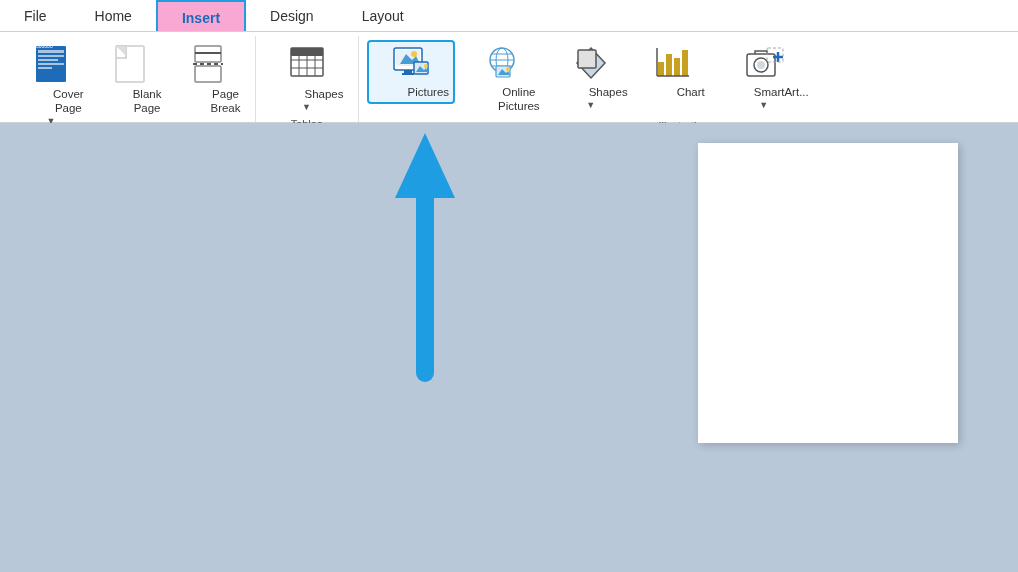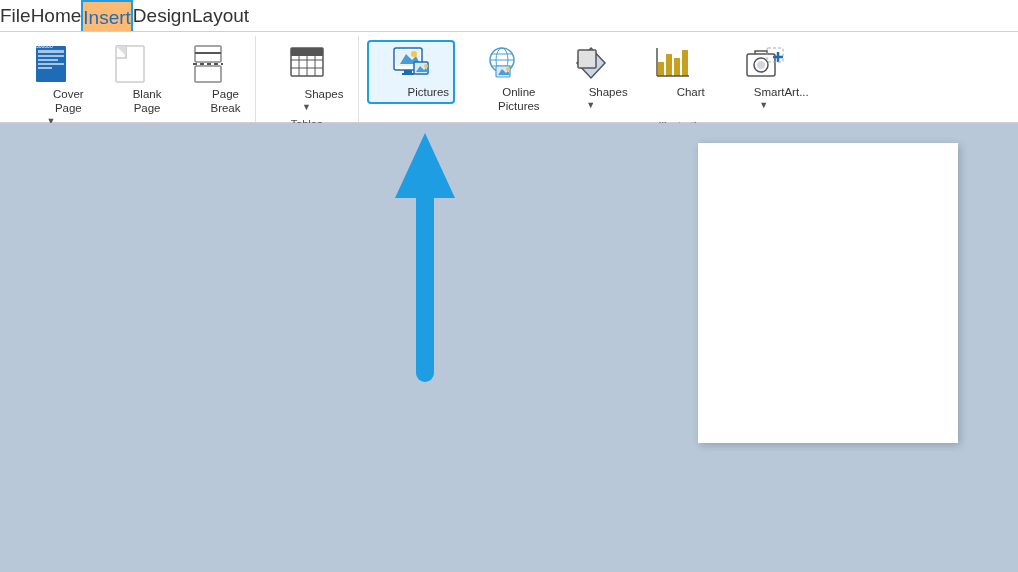--- a/index.html
+++ b/index.html
@@ -20,37 +20,37 @@
 
     
     .tab-bar {
       display: flex;
       align-items: stretch;
       background: #ffffff;
       height: 32px;
       border-bottom: 1px solid #d0d0d0;
     }
     .tab-item {
-      padding: 0 0;
+      padding: 0 24px;
       display: flex;
       align-items: center;
-      font-size: 19px;
+      font-size: 14px;
       color: #333;
       cursor: pointer;
       border: none;
       background: transparent;
       height: 100%;
       position: relative;
     }
     .tab-item.active {
       color: #1e6bb8;
-      font-weight: 400;
+      font-weight: 700;
       border: 2px solid #1e9de3;
       border-bottom: none;
-      background: #fdba74;
+      background: #f9a8d4;
       z-index: 10;
       padding-top: 2px;
     }
 
     
     .ribbon-content {
       display: flex;
       align-items: stretch;
       height: 90px;
       padding: 4px 4px 0 4px;

